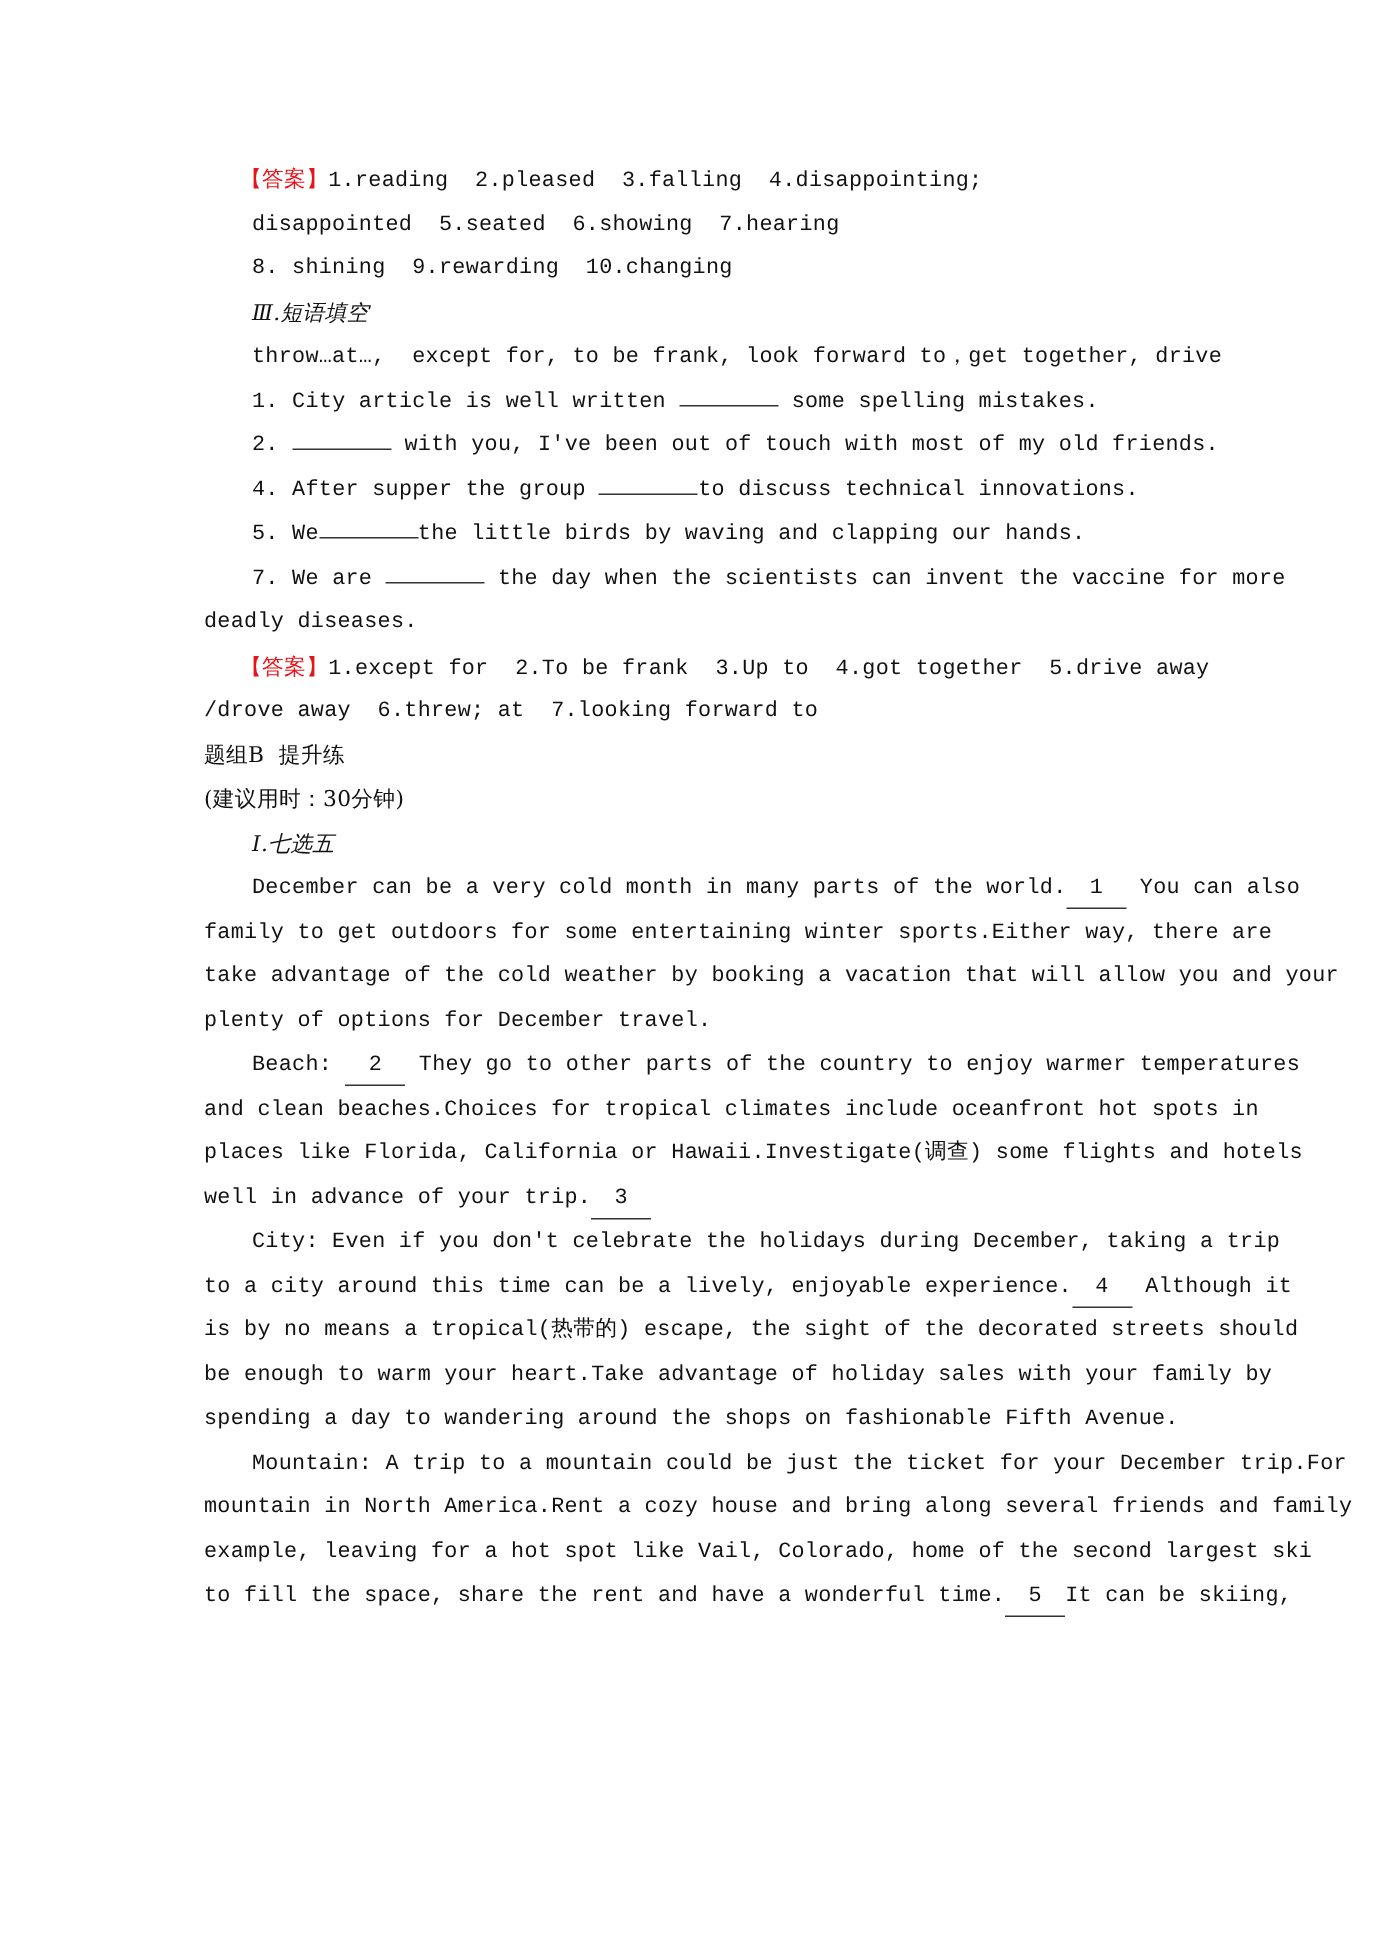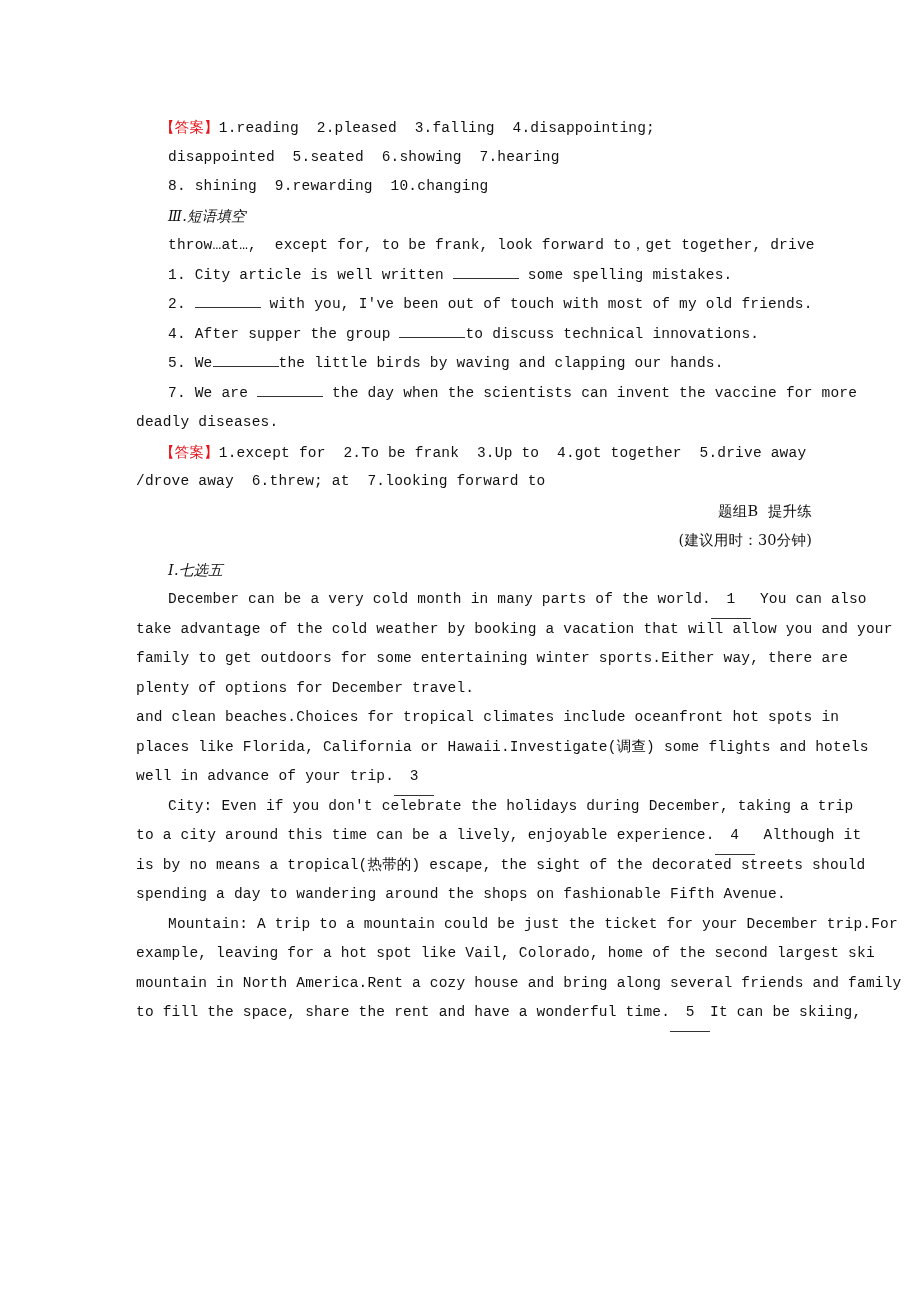--- a/index.html
+++ b/index.html
@@ -16,30 +16,30 @@
       color: #111111;
     }
     .page {
       position: absolute;
       left: 136px;
       top: 108px;
       width: 676px;
     }
     .line {
       font-size: 14.5px;
-      line-height: 38px;
+      line-height: 25px;
       height: 29.5px;
       white-space: pre;
       letter-spacing: 0.2px;
     }
     .indent {
       padding-left: 32px;
     }
     .center {
-      text-align: right;
+      text-align: left;
       font-family: "DejaVu Serif", "Liberation Serif", serif;
     }
     .answer-tag {
       color: #e8141b;
       font-family: "DejaVu Serif", "Liberation Serif", serif;
       margin-left: -8px;
     }
     .cn {
       font-family: "DejaVu Serif", "Liberation Serif", serif;
       font-style: italic;
@@ -79,31 +79,33 @@
 
   <div class="line indent"><span class="answer-tag">【答案】</span><span>1.except for  2.To be frank  3.Up to  4.got together  5.drive away</span></div>
   <div class="line">/drove away  6.threw; at  7.looking forward to</div>
 
   <div class="line center">题组B  提升练</div>
   <div class="line center">(建议用时：30分钟)</div>
 
   <div class="line indent cn">Ⅰ.七选五</div>
 
   <div class="line indent"><span>December can be a very cold month in many parts of the world.</span><span class="num-blank">1</span><span> You can also</span></div>
+  <div class="line">family to get outdoors for some entertaining winter sports.Either way, there are</div>
   <div class="line">take advantage of the cold weather by booking a vacation that will allow you and your</div>
-  <div class="line">family to get outdoors for some entertaining winter sports.Either way, there are</div>
   <div class="line">plenty of options for December travel.</div>
 
+  <div class="line indent"><span>Beach: </span><span class="num-blank">2</span><span> They go to other parts of the country to enjoy warmer temperatures</span></div>
   <div class="line">and clean beaches.Choices for tropical climates include oceanfront hot spots in</div>
   <div class="line">places like Florida, California or Hawaii.Investigate(调查) some flights and hotels</div>
   <div class="line"><span>well in advance of your trip.</span><span class="num-blank">3</span></div>
 
   <div class="line indent">City: Even if you don't celebrate the holidays during December, taking a trip</div>
   <div class="line"><span>to a city around this time can be a lively, enjoyable experience.</span><span class="num-blank">4</span><span> Although it</span></div>
   <div class="line">is by no means a tropical(热带的) escape, the sight of the decorated streets should</div>
+  <div class="line">be enough to warm your heart.Take advantage of holiday sales with your family by</div>
   <div class="line">spending a day to wandering around the shops on fashionable Fifth Avenue.</div>
 
   <div class="line indent">Mountain: A trip to a mountain could be just the ticket for your December trip.For</div>
+  <div class="line">mountain in North America.Rent a cozy house and bring along several friends and family</div>
   <div class="line">example, leaving for a hot spot like Vail, Colorado, home of the second largest ski</div>
-  <div class="line">mountain in North America.Rent a cozy house and bring along several friends and family</div>
   <div class="line"><span>to fill the space, share the rent and have a wonderful time.</span><span class="num-blank">5</span><span>It can be skiing,</span></div>
 
 </div>
 
 </body></html>

